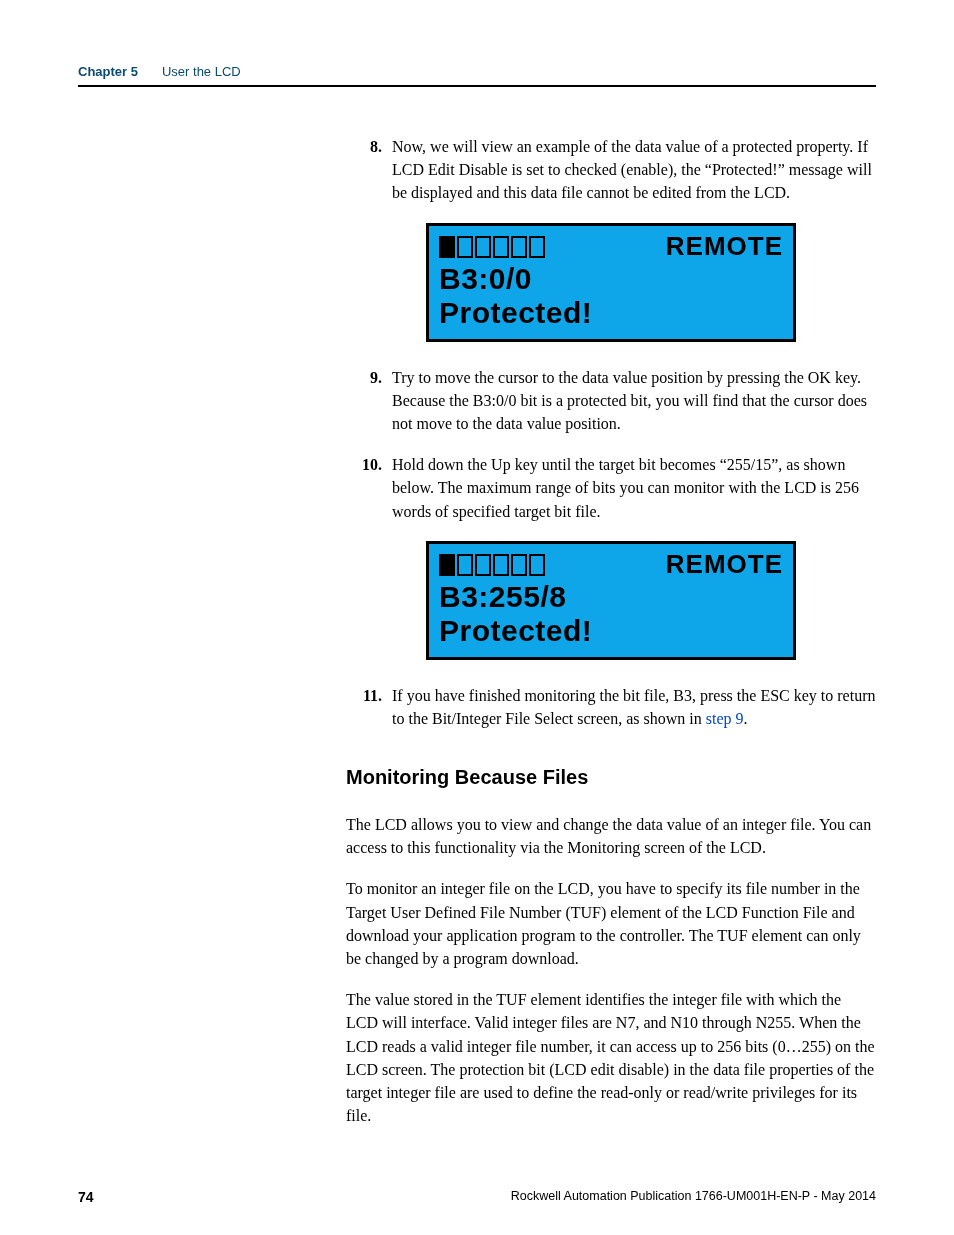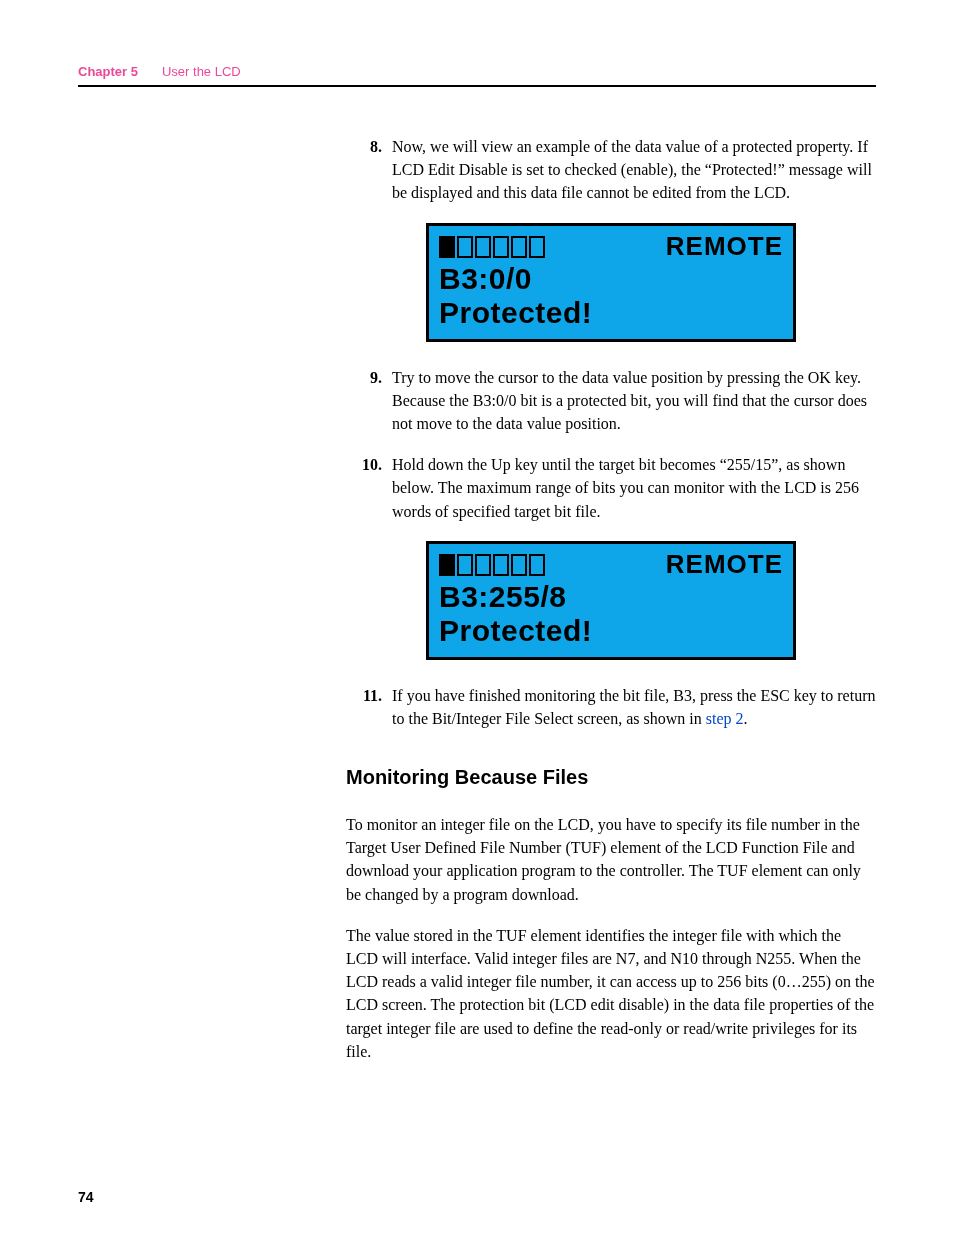--- a/index.html
+++ b/index.html
@@ -16,21 +16,21 @@
     position: relative;
     box-sizing: border-box;
     padding: 64px 78px 0 78px;
   }
   .running-header {
     display: flex;
     align-items: baseline;
     gap: 24px;
     font-family: Arial, Helvetica, sans-serif;
     font-size: 13px;
-    color: #ec4899;
+    color: #0c4a6e;
     padding-bottom: 6px;
     border-bottom: 2px solid #000;
     margin-bottom: 48px;
   }
   .running-header .chap {
     font-weight: bold;
   }
   .main {
     margin-left: 268px;
     width: 530px;
@@ -196,28 +196,30 @@
           <div class="remote">REMOTE</div>
         </div>
         <div class="lcd-line">B3:255/8</div>
         <div class="lcd-line prot">Protected!</div>
       </div>
     </div>
 
     <ol class="steps">
       <li>
         <span class="num">11.</span>
-        <span><span>If you have finished monitoring the bit file, B3, press the ESC key to return to the Bit/Integer File Select screen, as shown in </span><a class="steplink">step 2</a><span>.</span></span>
+        <span><span>If you have finished monitoring the bit file, B3, press the ESC key to return to the Bit/Integer File Select screen, as shown in </span><a class="steplink">step 9</a><span>.</span></span>
       </li>
     </ol>
 
     <h2 class="section">Monitoring Because Files</h2>
 
+    <p class="body">The LCD allows you to view and change the data value of an integer file. You can access to this functionality via the Monitoring screen of the LCD.</p>
     <p class="body">To monitor an integer file on the LCD, you have to specify its file number in the Target User Defined File Number (TUF) element of the LCD Function File and download your application program to the controller. The TUF element can only be changed by a program download.</p>
     <p class="body">The value stored in the TUF element identifies the integer file with which the LCD will interface.  Valid integer files are N7, and N10 through N255. When the LCD reads a valid integer file number, it can access up to 256 bits (0…255) on the LCD screen. The protection bit (LCD edit disable) in the data file properties of the target integer file are used to define the read-only or read/write privileges for its file.</p>
 
   </div>
 
   <div class="footer">
     <span class="pnum">74</span>
+    <span>Rockwell Automation Publication 1766-UM001H-EN-P - May 2014</span>
   </div>
 
 </div>
 
 </body></html>

